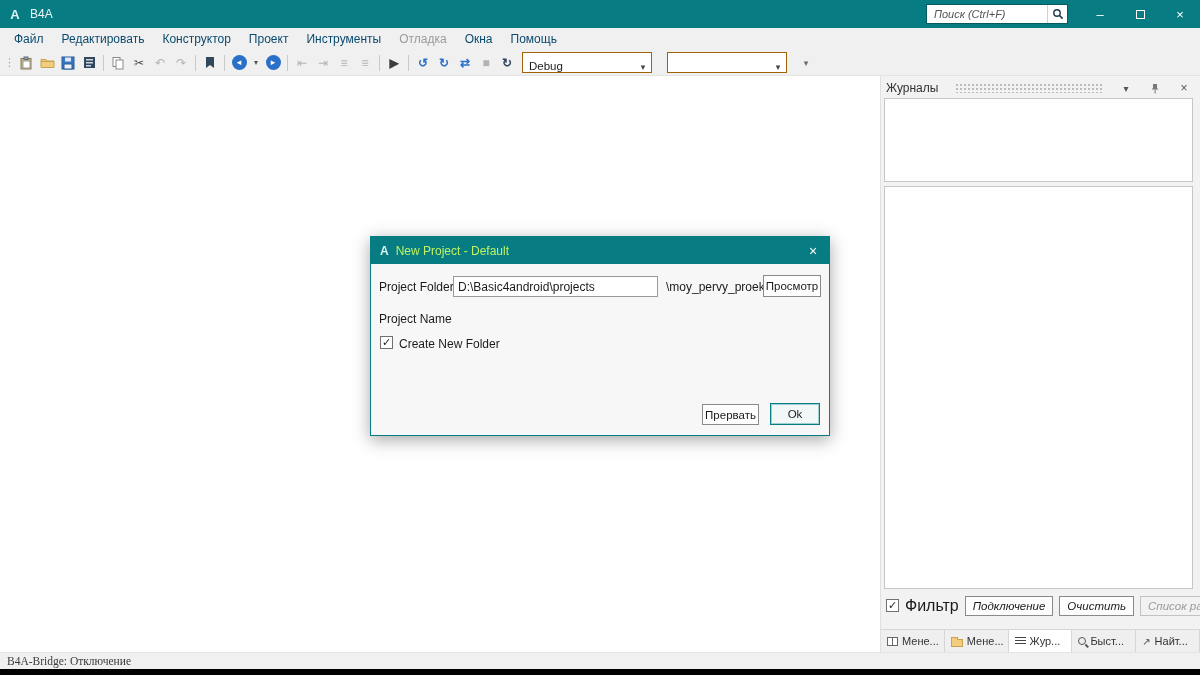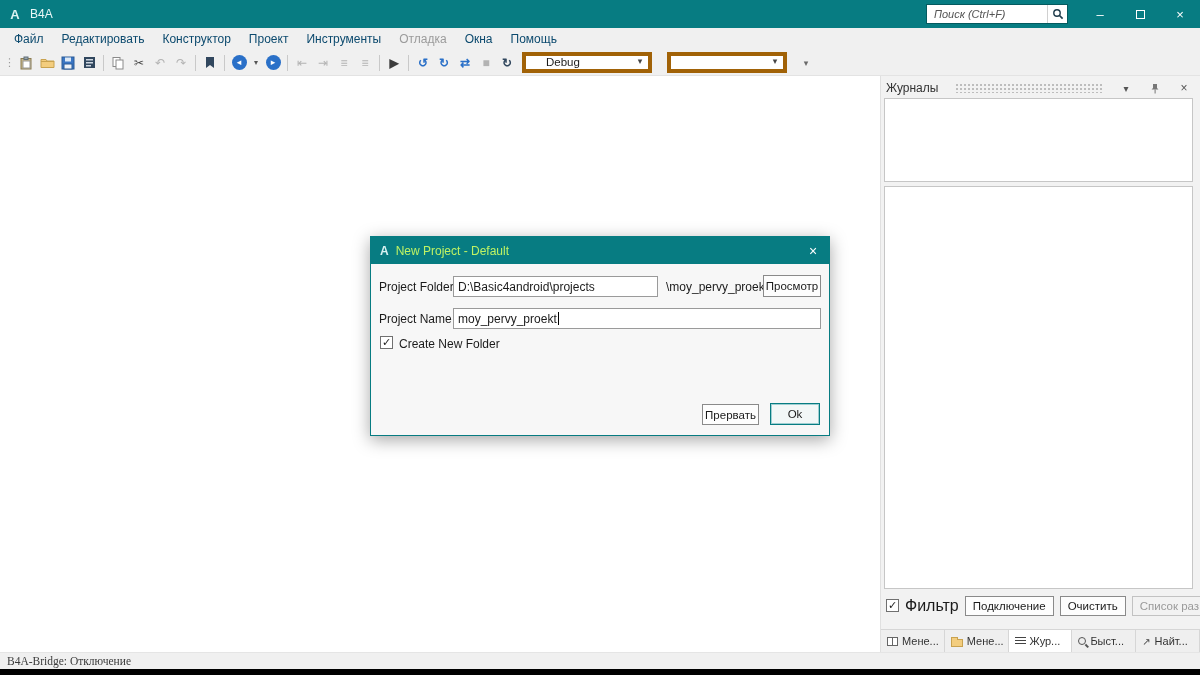--- a/index.html
+++ b/index.html
@@ -31,42 +31,42 @@
   
   .toolbar { height:26px; background:#f0f0f0; border-bottom:1px solid #e3e3e3; display:flex; align-items:center; padding:0 3px; gap:1px; }
   .tbi { width:20px; height:20px; display:flex; align-items:center; justify-content:center; font-size:12px; color:#444; flex:0 0 auto; }
   .tbi.small { width:12px; }
   .tbi.dis { color:#b3b3b3; }
   .tbi.blue { color:#2a70c8; font-weight:bold; }
   .tbi.dark { color:#31475e; font-weight:bold; }
   .tsep { width:1px; height:16px; background:#c9c9c9; margin:0 3px; flex:0 0 auto; }
   .grip { color:#9a9a9a; font-size:11px; letter-spacing:-1px; }
   .nav-circle { width:15px; height:15px; border-radius:50%; background:#2a70c8; color:#fff; font-size:9px; display:flex; align-items:center; justify-content:center; line-height:1; }
-  .select { height:21px; background:#fff; border:4px solid #a16207; display:flex; align-items:flex-start; font-size:11.5px; padding-left:20px; color:#1b1b1b; }
+  .select { height:21px; background:#fff; border:1px solid #a16207; display:flex; align-items:flex-end; font-size:11.5px; padding-left:6px; color:#1b1b1b; }
   .select .arr { margin-left:auto; width:16px; text-align:center; color:#444; font-size:9px; }
   .select.debug { width:130px; margin-left:4px; }
   .select.profile { width:120px; margin-left:14px; }
   .overflow-btn { margin-left:8px; color:#6a6a6a; font-size:9px; }
 
   
   .main { position:absolute; top:76px; left:0; right:0; bottom:23px; display:flex; }
   .editor { flex:1; background:#fff; }
 
   
   .side { width:320px; background:#f2f2f2; border-left:1px solid #e0e0e0; display:flex; flex-direction:column; padding:2px 7px 0 3px; position:relative; }
   .panel-header { height:20px; display:flex; align-items:center; gap:15px; padding:0 2px; color:#333; flex:0 0 auto; }
   .dots { flex:1; height:9px; margin:0 2px; background-image:radial-gradient(circle, #bdbdbd 1px, transparent 1.1px); background-size:4px 4px; background-position:0 60%; }
   .ph-icon { width:14px; text-align:center; color:#555; font-size:10px; display:flex; align-items:center; justify-content:center; }
   .log-box { background:#fff; border:1px solid #c6c6c6; flex:0 0 auto; }
   .log-box.small { height:84px; margin-bottom:4px; }
   .log-box.large { flex:1 1 auto; margin-bottom:4px; }
   .panel-controls { height:26px; display:flex; align-items:center; gap:6px; padding:2px 0 3px 2px; flex:0 0 auto; margin-right:-7px; overflow:hidden; white-space:nowrap; }
   .cbox { width:13px; height:13px; background:#fff; border:1px solid #707070; display:flex; align-items:center; justify-content:center; font-size:11px; line-height:1; color:#1b1b1b; flex:0 0 auto; }
   .filter-label { font-weight:normal; font-size:16px; }
-  .pbtn { height:20px; border:1px solid #8a8a8a; background:#fdfdfd; padding:0 7px; font-size:11.5px; font-family:inherit; color:#1b1b1b; flex:0 0 auto; }
+  .pbtn { height:20px; border:1px solid #8a8a8a; background:#fdfdfd; padding:0 7px; font-size:11.5px; font-family:inherit; color:#1b1b1b; flex:0 0 auto;font-style:italic; }
   .pbtn.disabled { color:#9a9a9a; border-color:#c2c2c2; background:#f2f2f2; }
   .panel-tabs { height:23px; display:flex; align-items:stretch; border-top:1px solid #d6d6d6; margin:10px -7px 0 -3px; flex:0 0 auto; }
   .ptab { flex:1; display:flex; align-items:center; gap:4px; padding:0 6px; border-right:1px solid #d6d6d6; color:#333; font-size:11px; background:#efefef; overflow:hidden; white-space:nowrap; }
   .ptab.active { background:#fff; }
   
   .ic-book { width:11px; height:9px; border:1px solid #666; background:#fff; position:relative; flex:0 0 auto; }
   .ic-book:after { content:""; position:absolute; left:4px; top:0; bottom:0; width:1px; background:#666; }
   .ic-folder { width:12px; height:8px; background:#f3cd7e; border:1px solid #c9a24f; position:relative; margin-top:3px; flex:0 0 auto; }
   .ic-folder:before { content:""; position:absolute; top:-3px; left:-1px; width:5px; height:2px; background:#f3cd7e; border:1px solid #c9a24f; border-bottom:none; }
   .ic-lines { width:11px; height:9px; background:repeating-linear-gradient(to bottom, #444 0 1px, transparent 1px 3px); flex:0 0 auto; }
@@ -270,24 +270,20 @@
       <span class="dlg-title-text">New Project - Default</span>
       <span class="dlg-close">×</span>
     </div>
     <div class="dlg-body">
       <span class="lab lab-folder">Project Folder</span>
       <input class="inp inp-folder" value="D:\Basic4android\projects" style="">
       <span class="folder-suffix">\moy_pervy_proekt</span>
       <button class="btn btn-browse">Просмотр</button>
 
       <span class="lab lab-name">Project Name</span>
-      <div class="inp inp-name">
-        <span>moy_pervy_proekt</span>
-        <span class="caret"></span>
-      </div>
 
       <span class="cbox dlg-check">✓</span>
       <span class="lab dlg-check-label">Create New Folder</span>
 
       <button class="btn btn-cancel">Прервать</button>
       <button class="btn btn-ok">Ok</button>
     </div>
   </div>
 
   <div class="statusbar">

